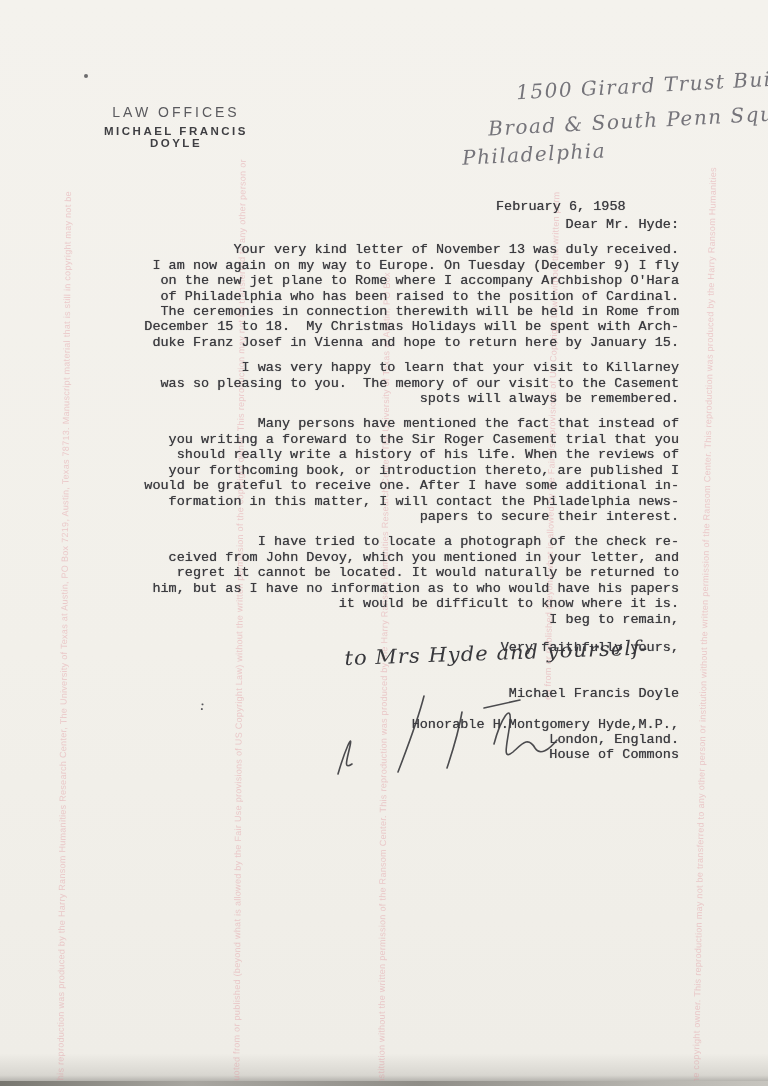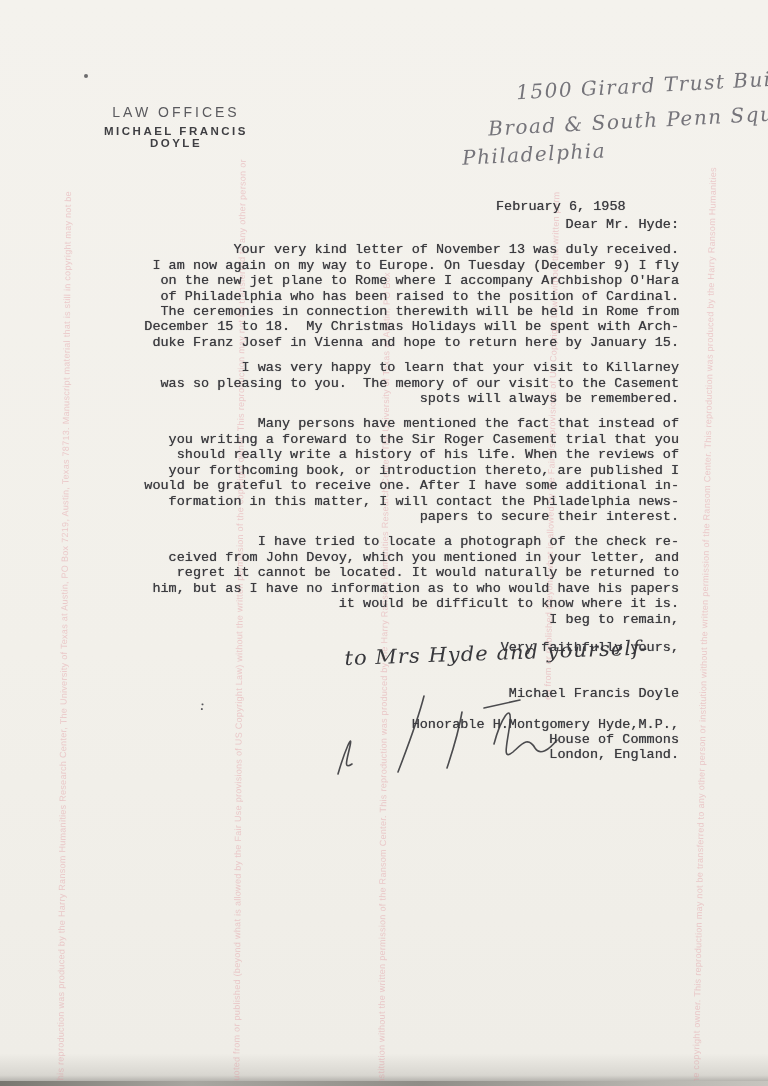--- a/index.html
+++ b/index.html
@@ -115,22 +115,22 @@
 him, but as I have no information as to who would have his papers
 it would be difficult to know where it is.</div>
       </div>
     <div class="type preclose">            I beg to remain,</div>
     <div class="closing">
       <div class="type">Very faithfully yours,</div>
       <div class="type signedname">Michael Francis Doyle</div>
     </div>
     <div class="recipient" id="recipient">
         <div class="type">Honorable H.Montgomery Hyde,M.P.,</div>
+        <div class="type">          London, England.</div>
         <div class="type">     House of Commons</div>
-        <div class="type">          London, England.</div>
       </div>
   </div>
 
   <div class="hand-note">to Mrs Hyde and yourself-</div>
 
   <div class="ink-mark">:</div>
 
   <svg class="sig-svg" width="260" height="92" viewBox="0 0 260 92">
     <g fill="none" stroke="#3a3a3e" stroke-width="1.6" stroke-linecap="round" opacity="0.9">
       <path d="M 26,88 C 33,64 41,46 38,60 C 35,74 31,84 40,78"></path>

